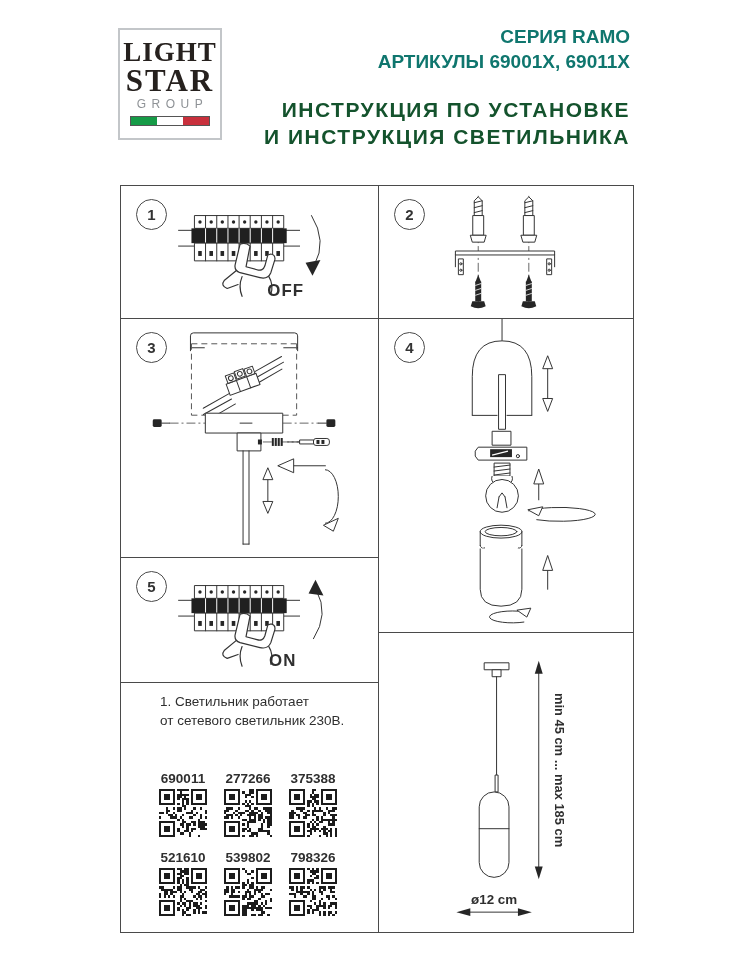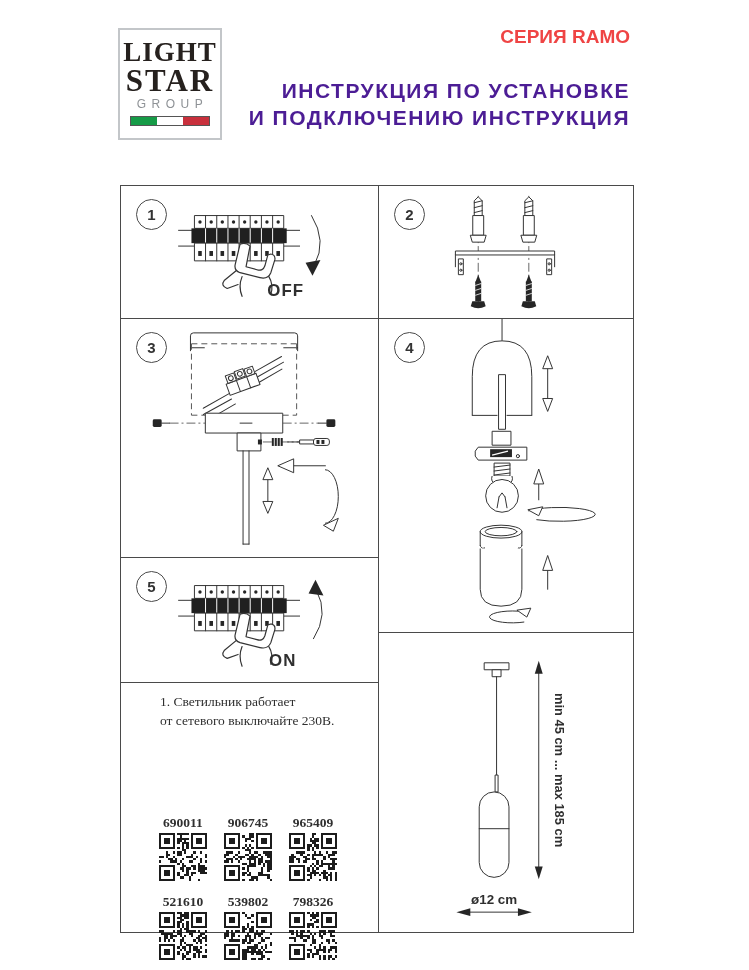--- a/index.html
+++ b/index.html
@@ -9,40 +9,40 @@
   .logo-box{position:absolute;left:118px;top:28px;width:104px;height:112px;
             border:2px solid #c3c6c9;background:#fff;text-align:center;box-sizing:border-box;}
   .logo-light{margin-top:10px;font-family:"Liberation Serif","DejaVu Serif",serif;
               font-weight:bold;font-size:27px;line-height:0.95;letter-spacing:1px;color:#26211e;}
   .logo-star{font-family:"Liberation Serif","DejaVu Serif",serif;
              font-weight:bold;font-size:31px;line-height:0.95;letter-spacing:2px;color:#26211e;}
   .logo-group{margin-top:2px;font-size:12px;letter-spacing:5.5px;color:#8e9296;text-indent:5px;}
   .logo-flag{width:78px;height:8px;margin:5px auto 0;border:1px solid #555;display:flex;}
   .logo-flag span{flex:1;}
   .titles{position:absolute;right:119px;top:24px;text-align:right;}
-  .series,.articles{font-size:19px;font-weight:bold;line-height:1.32;color:#ef4444;}
-  .instr{margin-top:29px;font-size:21px;font-weight:bold;letter-spacing:1.5px;
-         line-height:1.28;color:#4c1d95;}
+  .series,.articles{font-size:19px;font-weight:bold;line-height:1.32;color:#0f766e;}
+  .instr{margin-top:23px;font-size:21px;font-weight:bold;letter-spacing:1.5px;
+         line-height:1.28;color:#14532d;}
   
   .panel{position:absolute;border:1px solid #4a4a4a;background:#fff;box-sizing:border-box;}
   .panel svg.draw{position:absolute;left:0;top:0;width:100%;height:100%;}
   .step-circle{position:absolute;left:15px;top:13px;width:29px;height:29px;border:1.4px solid #4a4a4a;
                border-radius:50%;display:flex;align-items:center;justify-content:center;
                font-size:15px;font-weight:bold;color:#333;background:#fff;z-index:2;}
   
   .s{stroke:#333;fill:none;stroke-width:1;stroke-linecap:round;stroke-linejoin:round;}
   .sf{stroke:#333;fill:#fff;stroke-width:1;stroke-linejoin:round;}
   .dk{fill:#262626;stroke:none;}
   .dash{stroke:#555;fill:none;stroke-width:1;stroke-dasharray:6 4;}
   .dd{stroke:#555;fill:none;stroke-width:0.9;stroke-dasharray:9 3 2 3;}
   .svgtxt{font-family:"Liberation Sans",sans-serif;font-weight:600;fill:#2f2f2f;}
   
   .notes{position:absolute;left:39px;top:9px;font-size:13.5px;line-height:19px;color:#2f2f2f;}
   .qr-grid{position:absolute;left:38px;top:88px;display:grid;
-           grid-template-columns:repeat(3,48px);column-gap:17px;row-gap:13px;margin-top:44px;}
+           grid-template-columns:repeat(3,48px);column-gap:17px;row-gap:13px;}
   .qr-item{width:48px;text-align:center;}
   .qr-label{font-size:13.5px;font-weight:bold;color:#2f2f2f;margin-bottom:3px;line-height:15px;}
   .qr{width:48px;height:48px;}
 </style>
 </head>
 <body>
 
 <svg width="0" height="0" style="position:absolute" aria-hidden="true">
 <defs>
   <g id="breaker-unit">
@@ -90,23 +90,24 @@
     <div class="logo-star">STAR</div>
     <div class="logo-group">GROUP</div>
     <div class="logo-flag">
       <span style="background:#169b47"></span>
         <span style="background:#fff"></span>
         <span style="background:#c8303c"></span>
     </div>
   </div>
   <div class="titles">
     <div class="series">СЕРИЯ RAMO</div>
+    <div class="articles">АРТИКУЛЫ 69001X, 69011X</div>
     <div class="instr">
       <div>ИНСТРУКЦИЯ ПО УСТАНОВКЕ</div>
-      <div>И ПОДКЛЮЧЕНИЮ ИНСТРУКЦИЯ</div>
+      <div>И ИНСТРУКЦИЯ СВЕТИЛЬНИКА</div>
     </div>
   </div>
 
   <div class="panel" style="left:120px;top:185px;width:259px;height:134px;">
     <div class="step-circle">
         <span>1</span>
       </div>
     <svg class="draw" viewBox="0 0 259 134" preserveAspectRatio="none">
       <g>
           <use href="#breaker-unit" transform="translate(74,30)"></use>
@@ -295,24 +296,24 @@
           <use href="#breaker-unit" transform="translate(74,28)"></use>
         </g>
       <g>
         <path class="s" d="M194,82 Q210,57 197,33" stroke-width="1.3"></path>
         <polygon points="196,22 204,38 189,36" fill="#262626"></polygon>
       </g>
       <text class="svgtxt" x="163" y="110" font-size="17" letter-spacing="1" text-anchor="middle">ON</text>
     </svg>
   </div>
 
-  <div class="panel" style="left:120px;top:682px;width:259px;height:251px;font-family:Liberation Serif, serif;">
+  <div class="panel" style="left:120px;top:682px;width:259px;height:251px;">
     <div class="notes">
       <div>1. Светильник работает</div>
-      <div>от сетевого выключайте 230В.</div>
+      <div>от сетевого светильник 230В.</div>
     </div>
     <div class="qr-grid">
       <div class="qr-item">
         <div class="qr-label">690011</div>
         <div class="qr"><svg viewBox="0 0 21 21" width="100%" height="100%" shape-rendering="crispEdges">
               <g fill="#1c1c1c">
                 <rect x="8" y="0" width="1" height="1"></rect>
                 <rect x="9" y="0" width="1" height="1"></rect>
                 <rect x="10" y="0" width="1" height="1"></rect>
                 <rect x="11" y="0" width="1" height="1"></rect>
@@ -420,21 +421,21 @@
               <rect x="2" y="2" width="3" height="3" fill="#1c1c1c"></rect>
               <rect x="14" y="0" width="7" height="7" fill="#1c1c1c"></rect>
               <rect x="15" y="1" width="5" height="5" fill="#fff"></rect>
               <rect x="16" y="2" width="3" height="3" fill="#1c1c1c"></rect>
               <rect x="0" y="14" width="7" height="7" fill="#1c1c1c"></rect>
               <rect x="1" y="15" width="5" height="5" fill="#fff"></rect>
               <rect x="2" y="16" width="3" height="3" fill="#1c1c1c"></rect>
             </svg></div>
       </div>
       <div class="qr-item">
-        <div class="qr-label">906745</div>
+        <div class="qr-label">277266</div>
         <div class="qr"><svg viewBox="0 0 21 21" width="100%" height="100%" shape-rendering="crispEdges">
               <g fill="#1c1c1c">
                 <rect x="11" y="0" width="1" height="1"></rect>
                 <rect x="12" y="0" width="1" height="1"></rect>
                 <rect x="8" y="1" width="1" height="1"></rect>
                 <rect x="11" y="1" width="1" height="1"></rect>
                 <rect x="12" y="1" width="1" height="1"></rect>
                 <rect x="9" y="2" width="1" height="1"></rect>
                 <rect x="10" y="2" width="1" height="1"></rect>
                 <rect x="11" y="2" width="1" height="1"></rect>
@@ -556,21 +557,21 @@
               <rect x="2" y="2" width="3" height="3" fill="#1c1c1c"></rect>
               <rect x="14" y="0" width="7" height="7" fill="#1c1c1c"></rect>
               <rect x="15" y="1" width="5" height="5" fill="#fff"></rect>
               <rect x="16" y="2" width="3" height="3" fill="#1c1c1c"></rect>
               <rect x="0" y="14" width="7" height="7" fill="#1c1c1c"></rect>
               <rect x="1" y="15" width="5" height="5" fill="#fff"></rect>
               <rect x="2" y="16" width="3" height="3" fill="#1c1c1c"></rect>
             </svg></div>
       </div>
       <div class="qr-item">
-        <div class="qr-label">965409</div>
+        <div class="qr-label">375388</div>
         <div class="qr"><svg viewBox="0 0 21 21" width="100%" height="100%" shape-rendering="crispEdges">
               <g fill="#1c1c1c">
                 <rect x="10" y="0" width="1" height="1"></rect>
                 <rect x="11" y="0" width="1" height="1"></rect>
                 <rect x="10" y="1" width="1" height="1"></rect>
                 <rect x="9" y="2" width="1" height="1"></rect>
                 <rect x="11" y="2" width="1" height="1"></rect>
                 <rect x="12" y="2" width="1" height="1"></rect>
                 <rect x="9" y="3" width="1" height="1"></rect>
                 <rect x="10" y="3" width="1" height="1"></rect>

